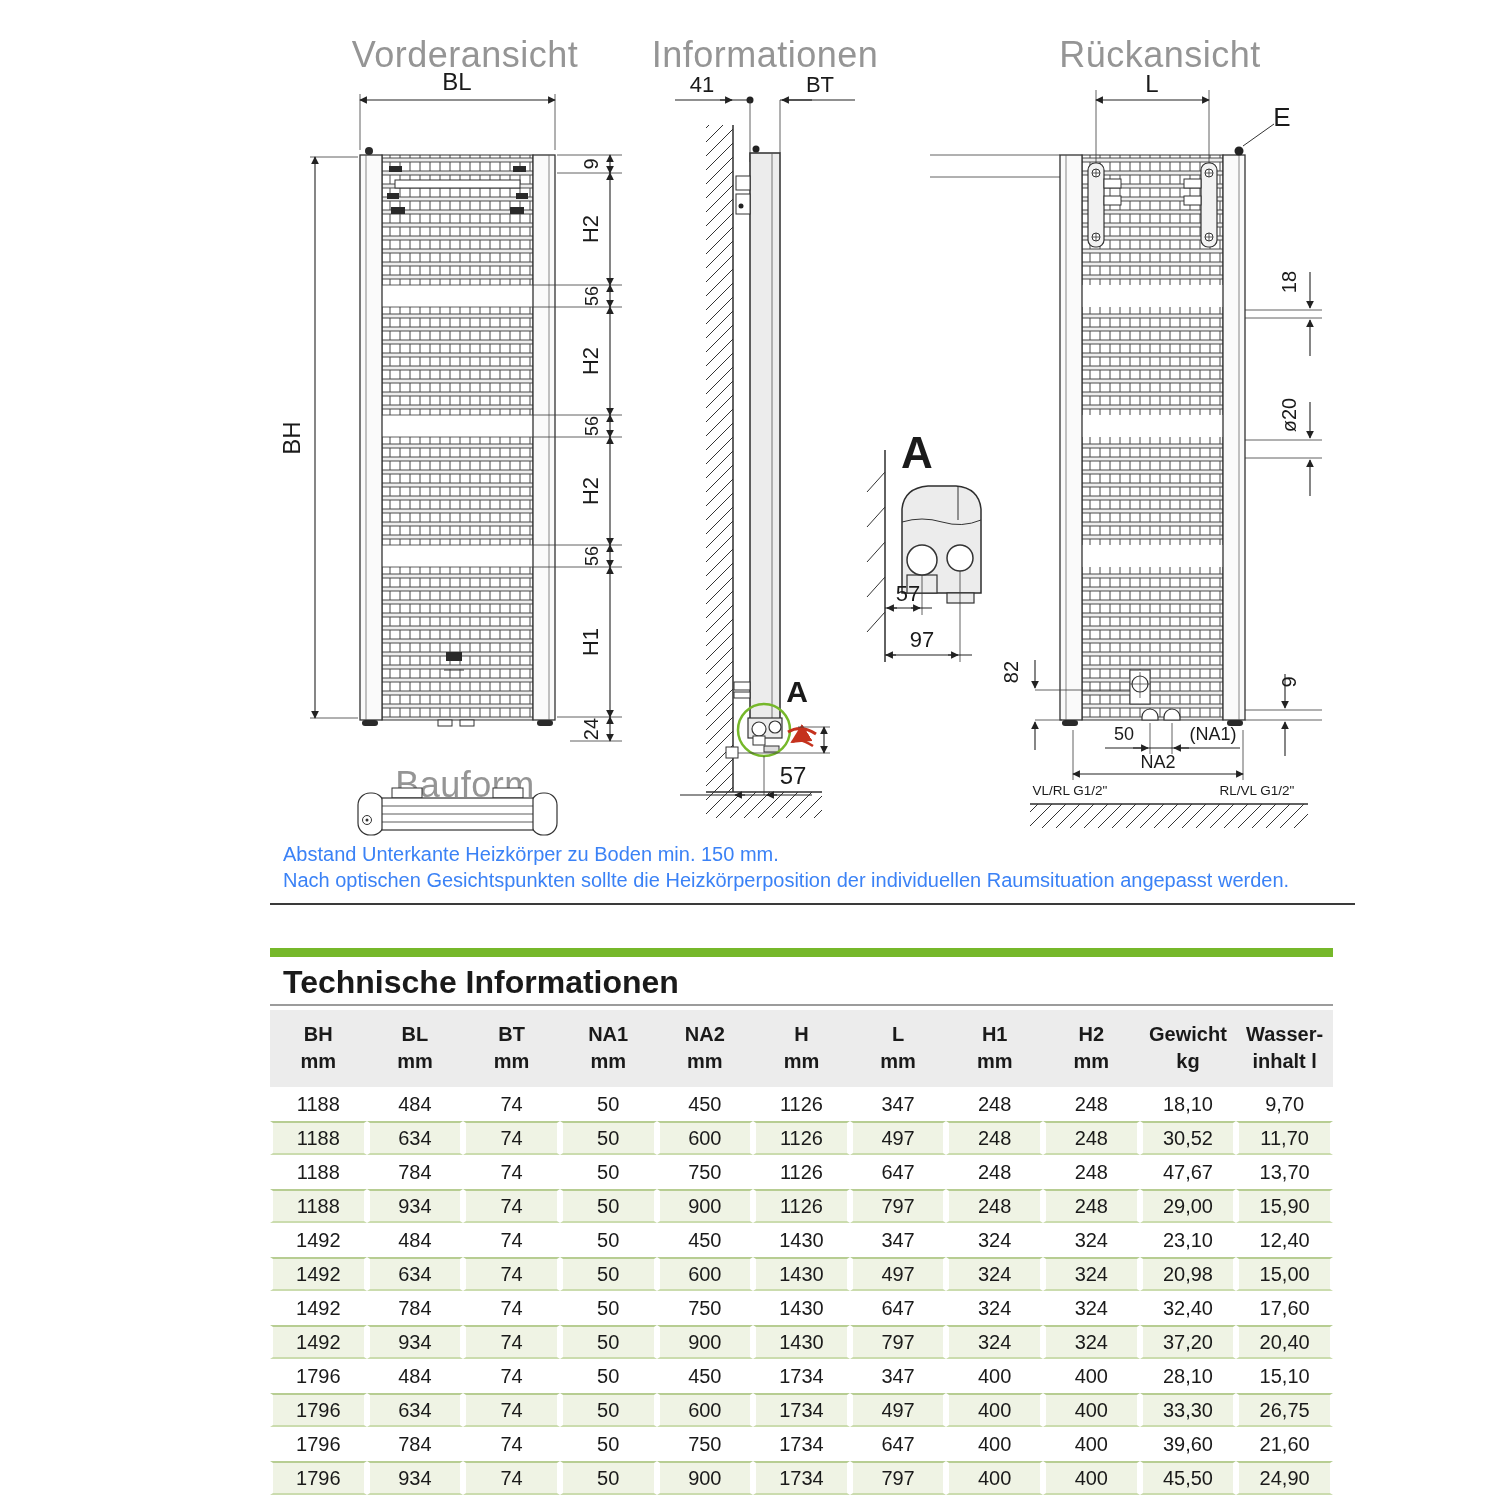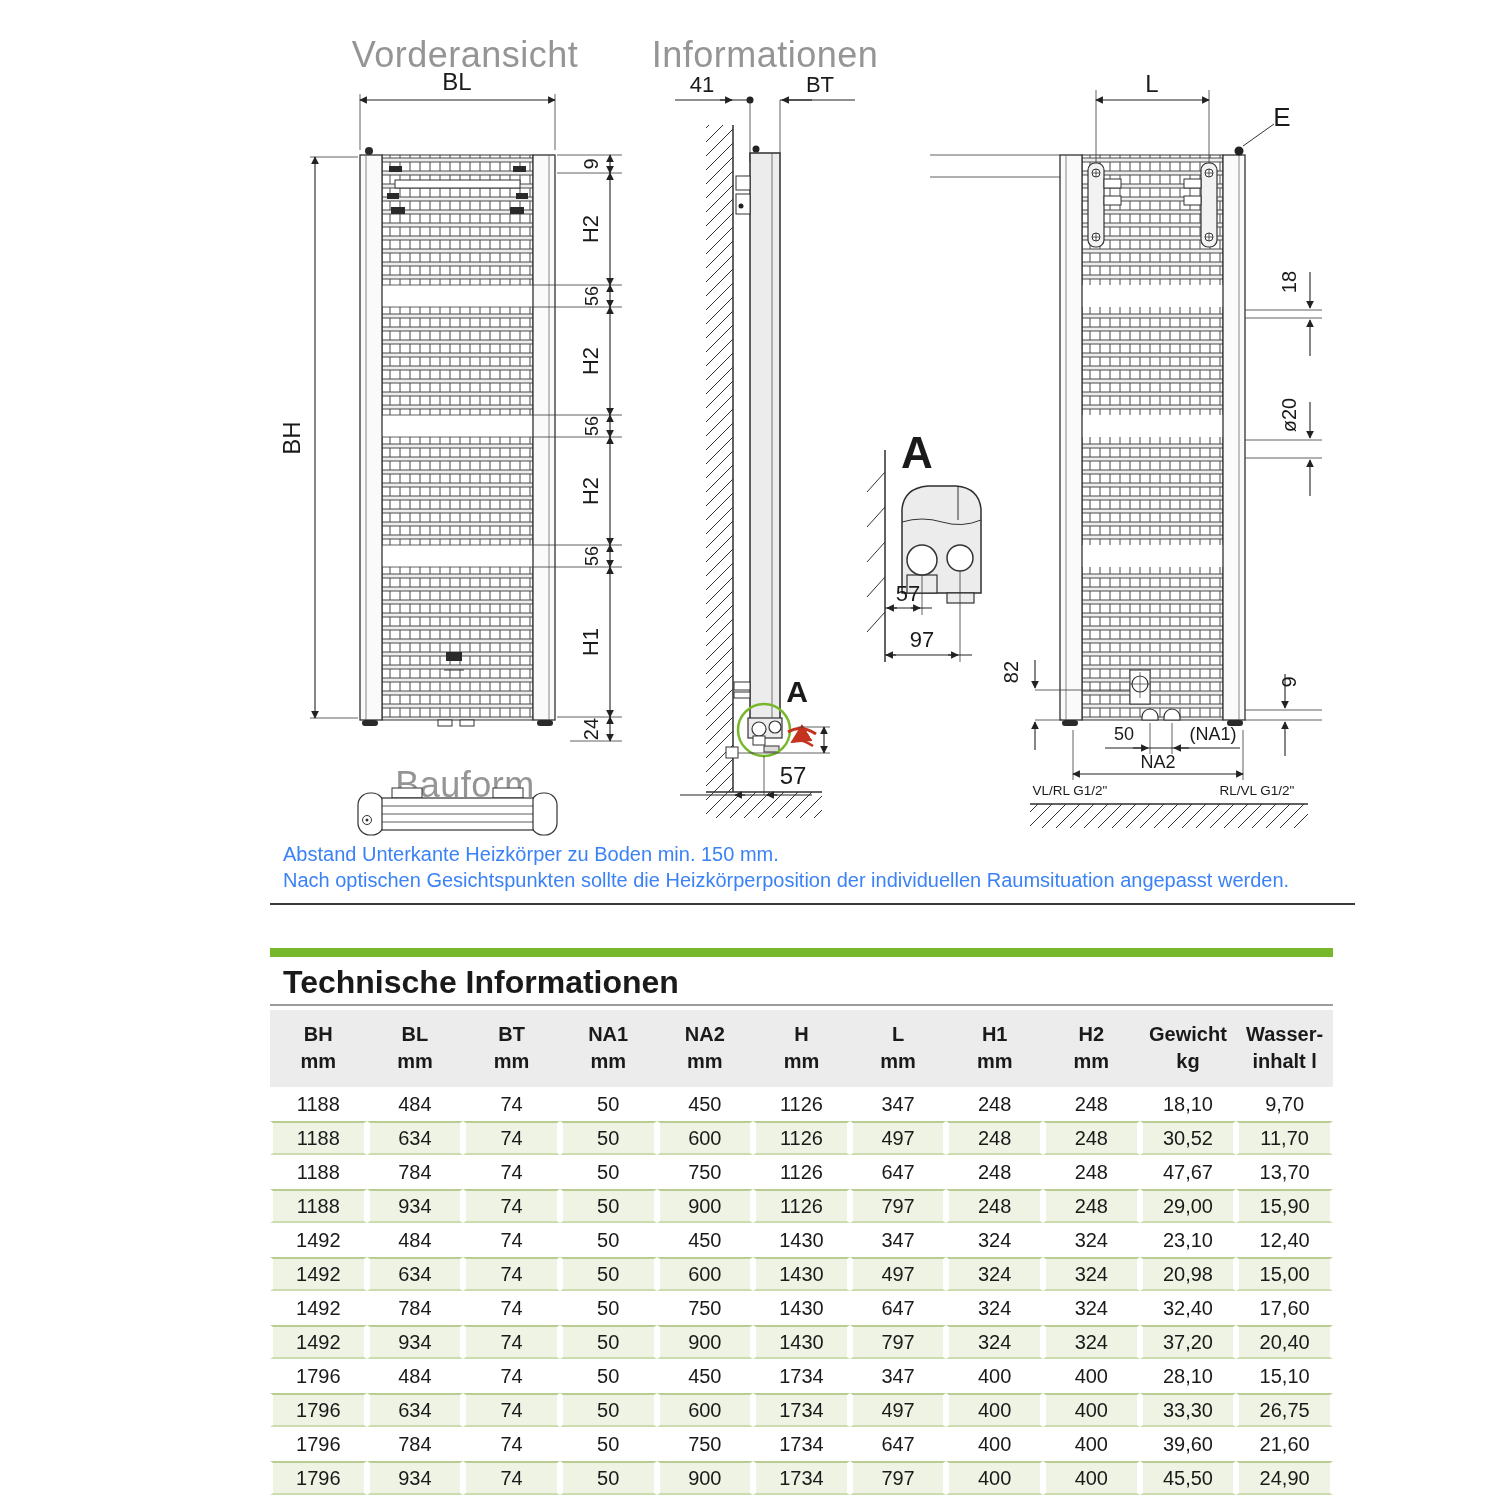--- a/index.html
+++ b/index.html
@@ -28,20 +28,21 @@
                   border-left:3px solid #fff; border-right:3px solid #fff; }
   table.spec tr.stripe td { background:#eff3e4; border-top-color:#b7cd92; border-bottom-color:#cbdcae; }
 </style>
 </head>
 <body>
 
 <div id="canvas">
 
   <div class="view-title" style="left:270px; top:34px; width:390px;">Vorderansicht</div>
   <div class="view-title" style="left:650px; top:34px; width:230px;">Informationen</div>
+  <div class="view-title" style="left:930px; top:34px; width:460px;">Rückansicht</div>
   <div class="view-title" style="left:270px; top:764px; width:390px;">Bauform</div>
 
   <svg style="position:absolute; left:270px; top:30px;" width="390" height="810" viewBox="0 0 390 810">
     <defs>
       <pattern id="tubesF" width="10" height="13" patternUnits="userSpaceOnUse">
         <rect width="10" height="13" fill="#ededed"></rect>
         <rect y="2" width="10" height="9" fill="#ffffff" stroke="#4a4a4a" stroke-width="1"></rect>
       </pattern>
       <marker id="arrF" viewBox="0 0 10 10" refX="9" refY="5" markerWidth="7" markerHeight="7" orient="auto-start-reverse">
         <path d="M0,0 L10,5 L0,10 z" fill="#222"></path>

